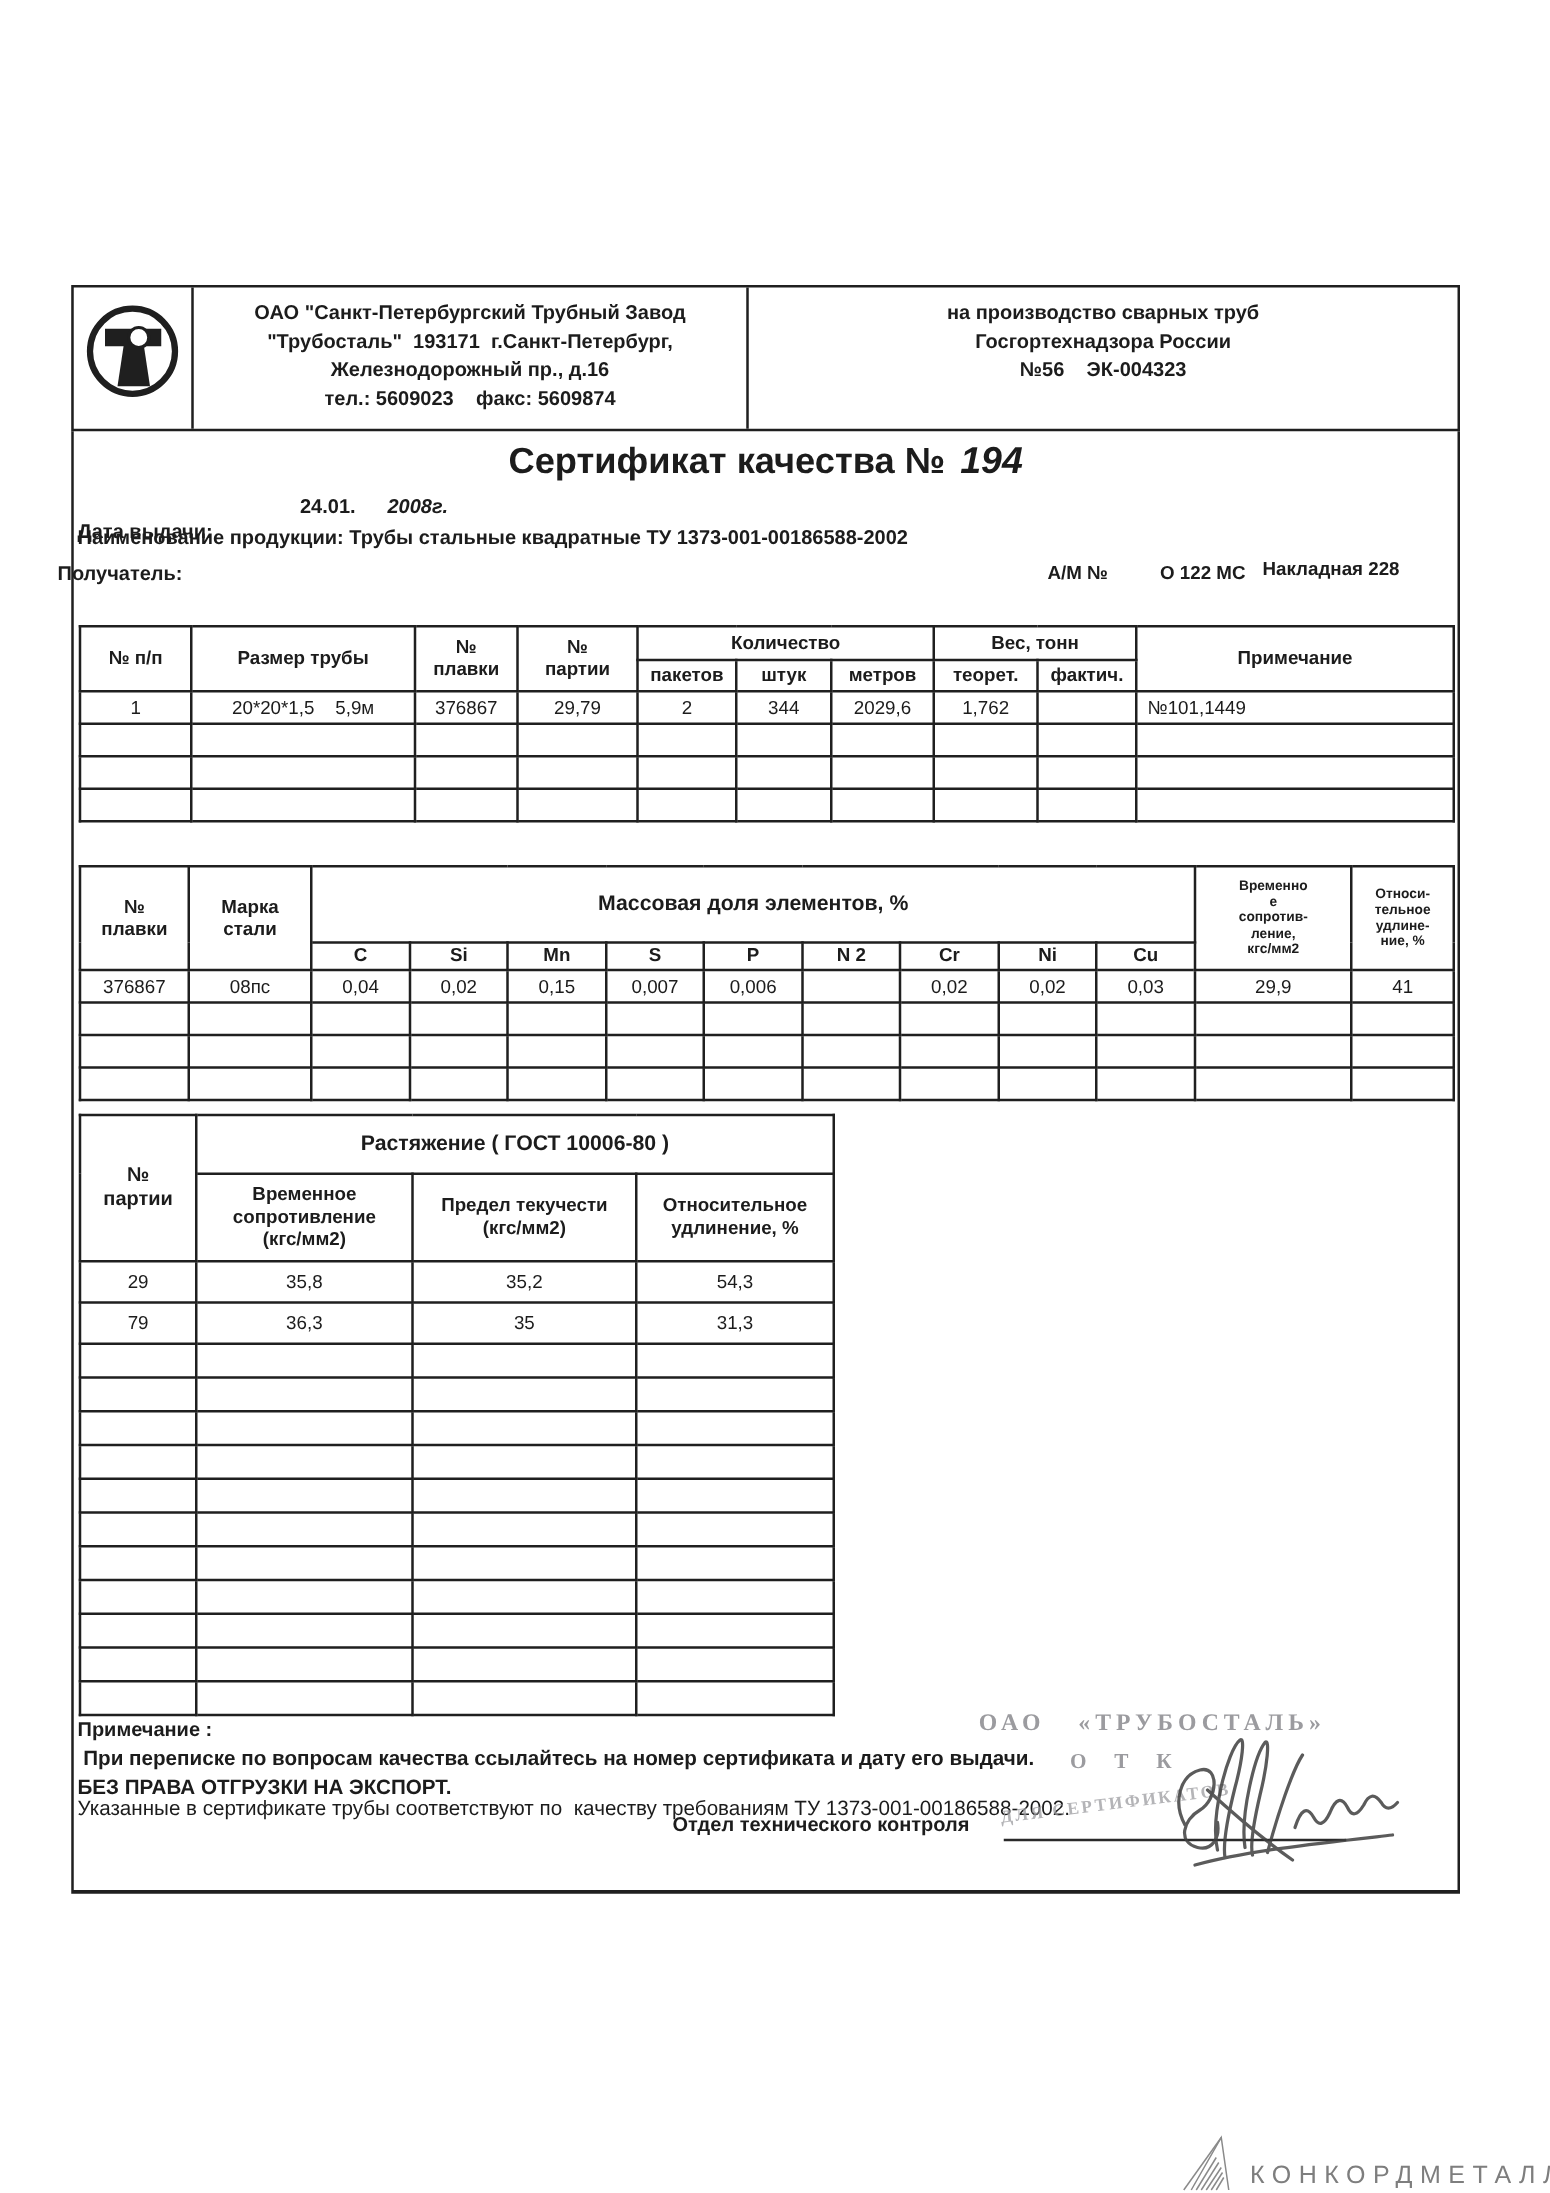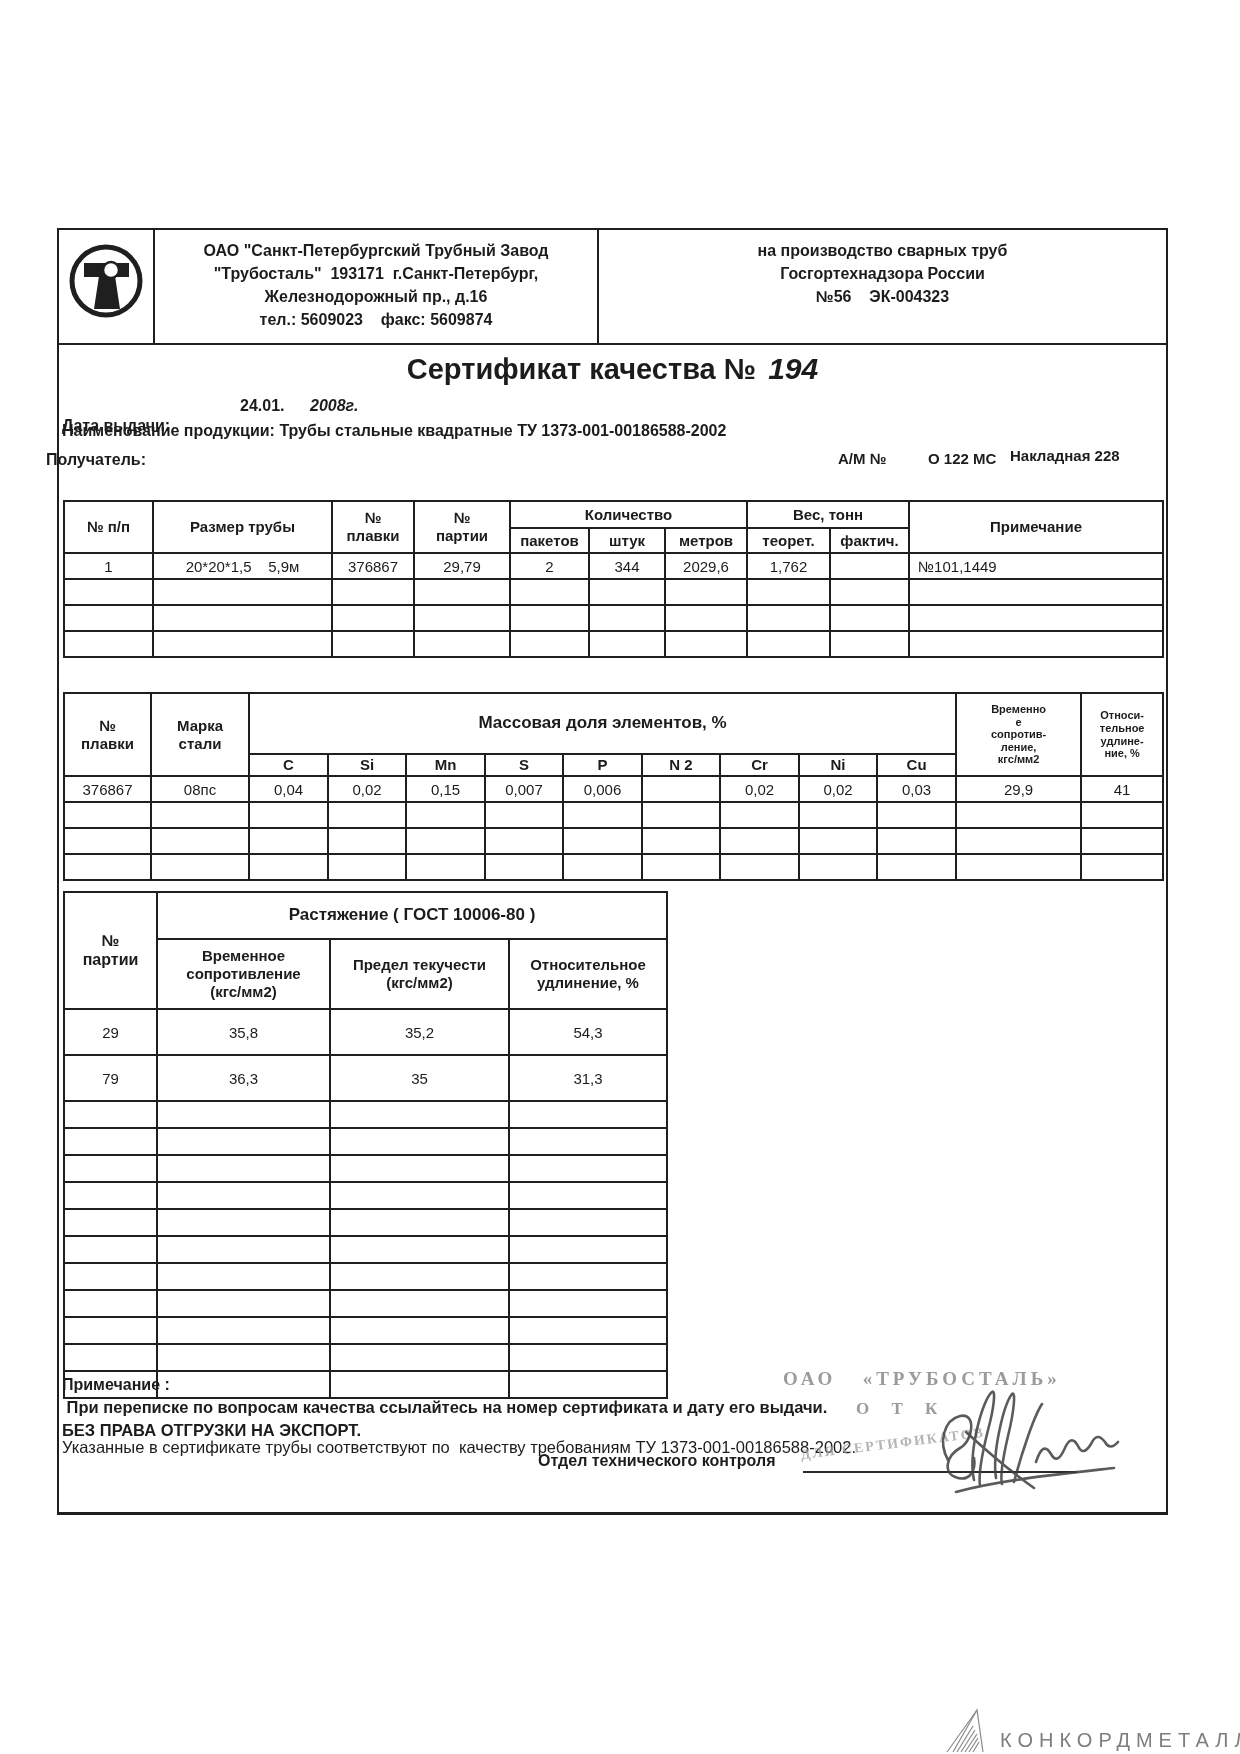--- a/index.html
+++ b/index.html
@@ -33,21 +33,21 @@
         text-align:center;vertical-align:middle;overflow:hidden;}
   th{font-weight:700;font-size:15px;white-space:pre-line;line-height:1.18;}
   td{font-weight:400;font-size:15px;white-space:pre;}
   .small-hdr{font-size:11px;line-height:1.15;}
   #table1 thead tr.r1{height:27px;} #table1 thead tr.r2{height:25px;}
   #table1 tbody tr{height:26px;}
   #table1 td:last-child{text-align:left;padding-left:8px;}
   #table2 thead tr.r1{height:61px;} #table2 thead tr.r2{height:22px;}
   #table2 tbody tr{height:26px;}
   #table3 thead tr.r1{height:47px;} #table3 thead tr.r2{height:70px;}
-  #table3 tbody tr{height:46px;} #table3 tbody tr.empty-row{height:27px;}
+  #table3 tbody tr{height:33px;} #table3 tbody tr.empty-row{height:27px;}
   #table3 .group-hdr{font-size:17px;}
   .section-title{position:absolute;left:63px;top:662px;font-size:17px;font-weight:700;}
 
   
   .note{position:absolute;font-size:16px;font-weight:700;white-space:pre;}
   .note.normal{font-weight:400;font-size:16.5px;}
   .otk-underline{position:absolute;left:803px;top:1450px;width:274px;height:21px;
                  border-bottom:2px solid #2a2a2a;}
 
   

